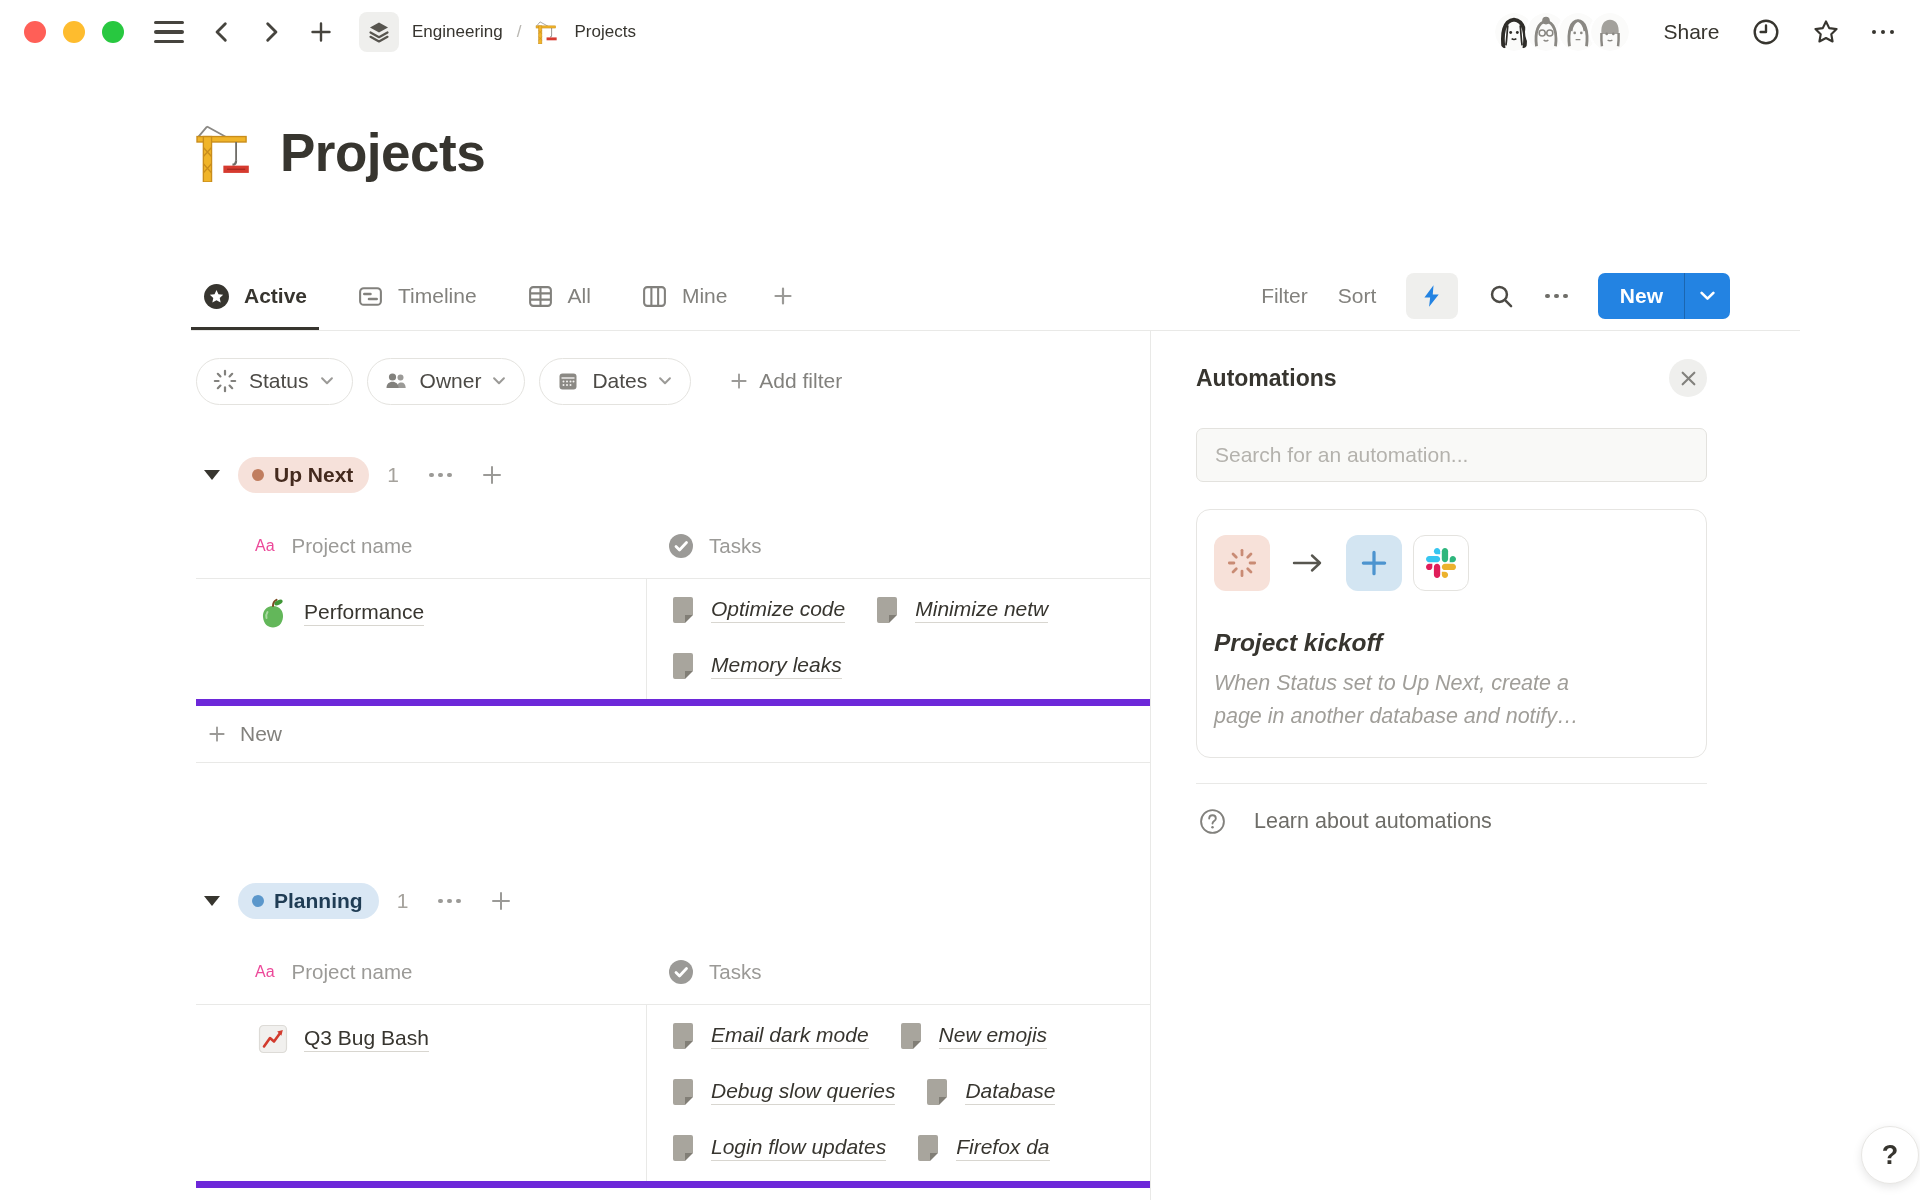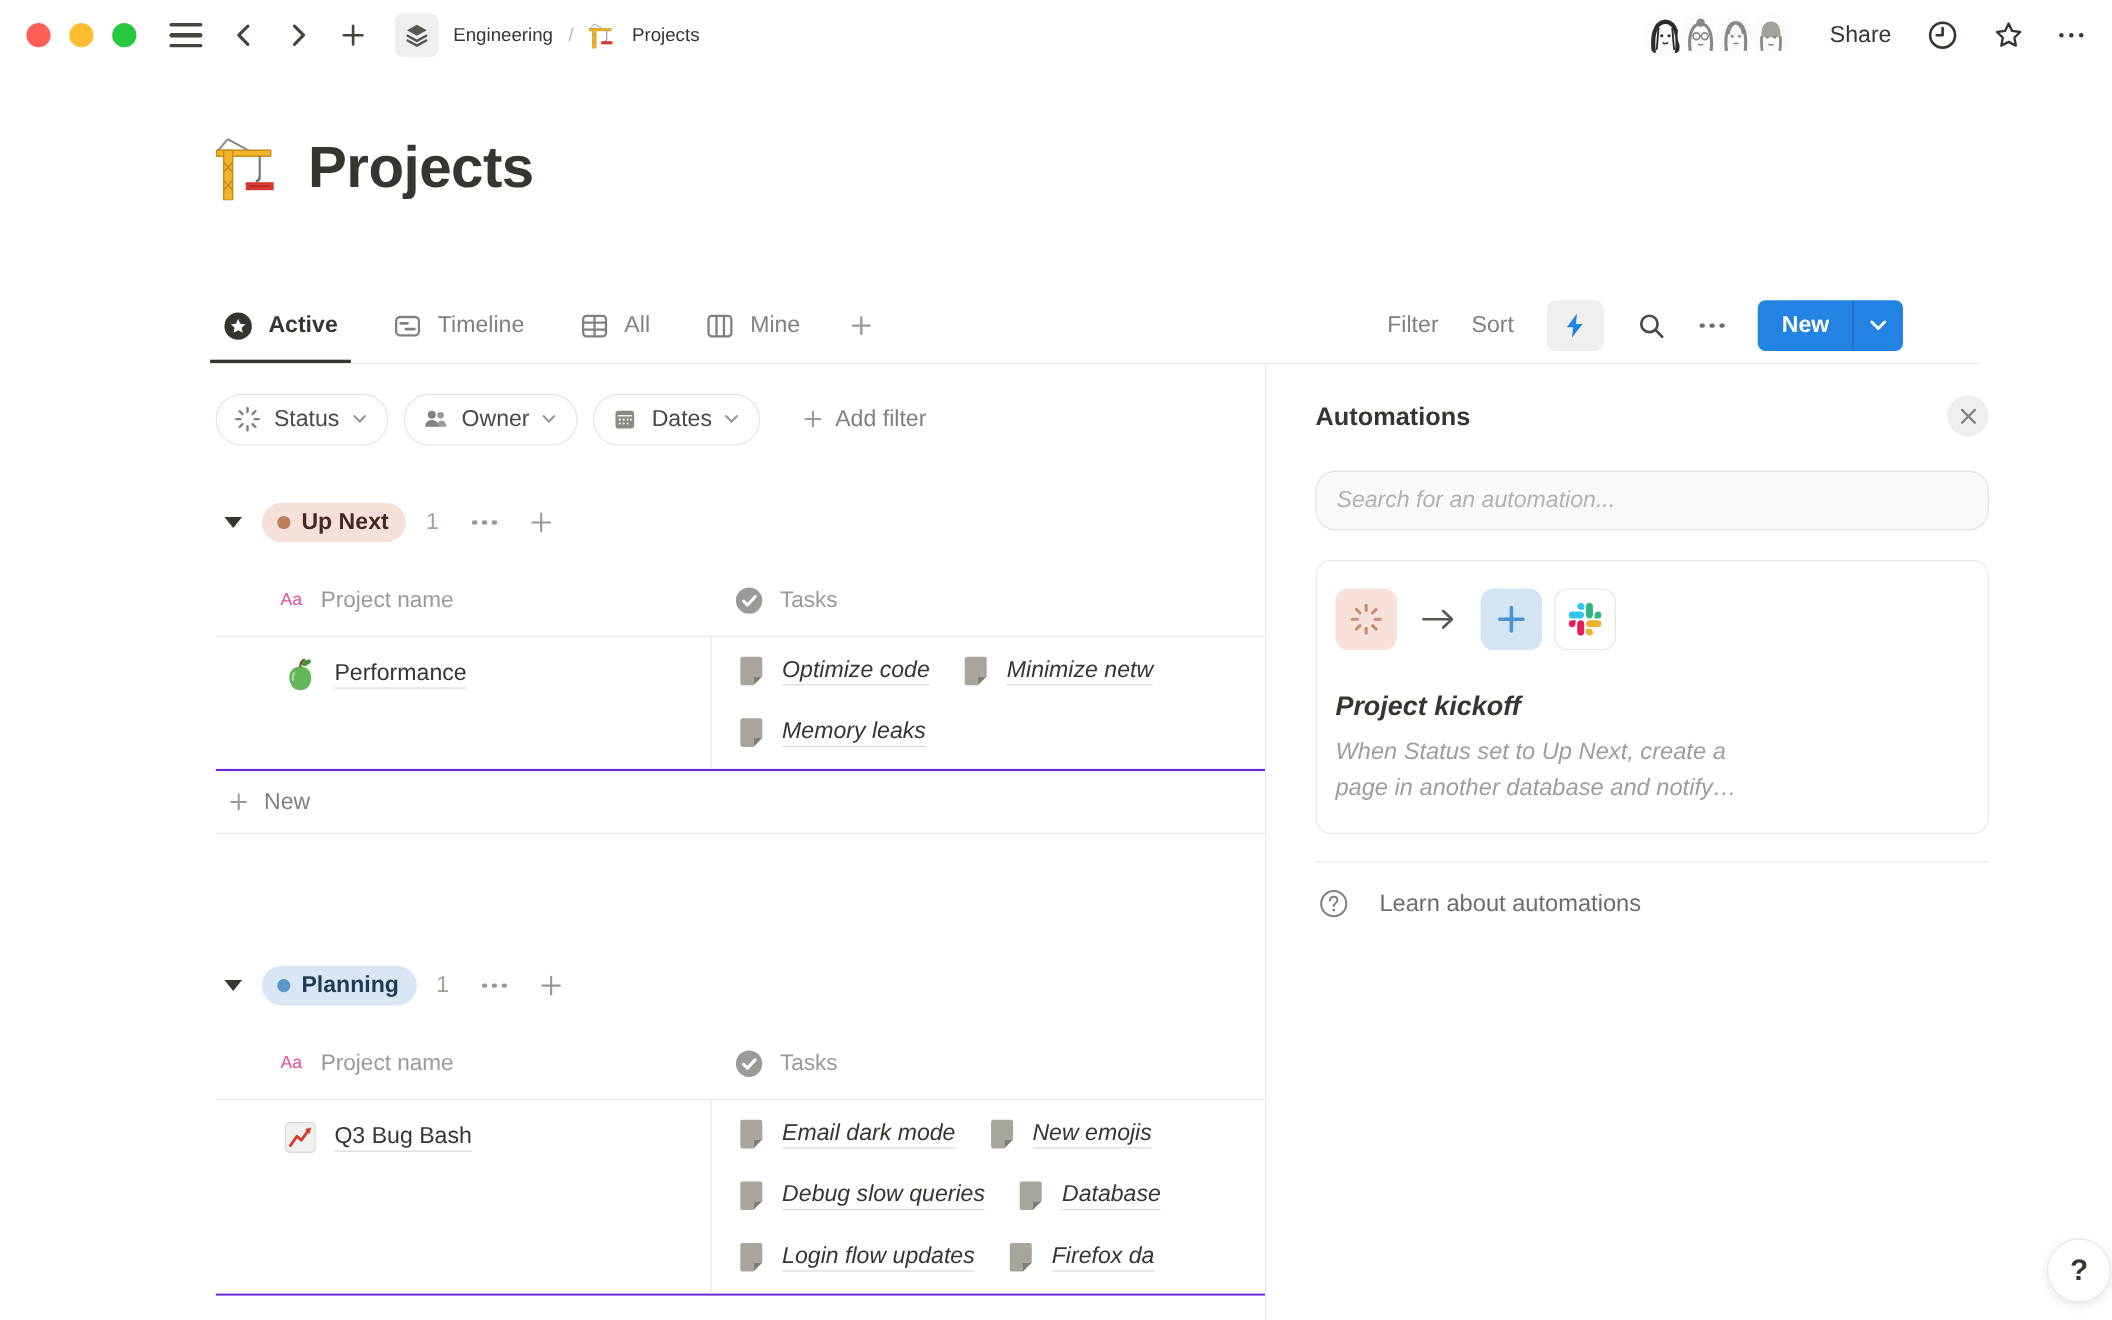--- a/index.html
+++ b/index.html
@@ -55,36 +55,36 @@
   .toggle-tri{width:0;height:0;border-left:8px solid transparent;border-right:8px solid transparent;border-top:10.5px solid #37352f;cursor:pointer;}
   .status-pill{display:flex;align-items:center;gap:10px;height:36px;border-radius:18px;padding:0 16px 0 14px;font-size:21px;font-weight:700;cursor:pointer;}
   .pill-dot{width:12px;height:12px;border-radius:50%;}
   .group-count{font-size:21px;color:#a5a29c;}
   .group-dots{margin-left:12px;cursor:pointer;}
   .group-plus{margin-left:10px;cursor:pointer;}
   .thead{height:64px;display:flex;align-items:center;border-bottom:1px solid #e9e9e7;color:#9b9a97;font-size:20.5px;margin-top:13px;}
   .th-name{width:450px;display:flex;align-items:center;gap:17px;padding-left:59px;box-sizing:border-box;cursor:pointer;}
   .aa{font-size:16px;color:#ec4899;}
   .th-tasks{display:flex;align-items:center;gap:15px;padding-left:22px;cursor:pointer;}
-  .trow{display:flex;border-bottom:2px solid #6d28d9;text-align:center;}
+  .trow{display:flex;border-bottom:7px solid #6d28d9;text-align:center;}
   .td-name{width:450px;box-sizing:border-box;padding:11px 0 0 62px;}
   .name-chip{display:flex;align-items:center;gap:16px;height:46px;cursor:pointer;}
   .td-tasks{flex:1;border-left:1px solid #e9e9e7;padding:8px 0 10px 22px;display:flex;flex-direction:column;gap:10px;min-width:0;}
   .task-line{display:flex;align-items:center;gap:28px;height:46px;white-space:nowrap;font-style:italic;}
   .task{display:flex;align-items:center;gap:14px;cursor:pointer;}
   .u{border-bottom:1.5px solid #d8d6d0;padding-bottom:1px;font-size:21px;color:#37352f;white-space:nowrap;}
   .new-row{height:56px;border-bottom:1px solid #e9e9e7;display:flex;align-items:center;gap:13px;padding-left:11px;color:#82817d;font-size:21px;cursor:pointer;}
   .group-header--second{margin-top:112px;}
   
   .panel{position:absolute;left:1150px;top:331px;right:0;bottom:0;background:#fff;border-left:1px solid #e9e9e7;}
-  .panel-inner{margin-left:45px;width:612px;}
+  .panel-inner{margin-left:45px;width:511px;}
   .panel-head{margin-top:27px;height:40px;display:flex;align-items:center;justify-content:space-between;}
   .panel-title{font-size:23px;font-weight:700;}
   .close-btn{width:38px;height:38px;border-radius:50%;background:#efefed;display:flex;align-items:center;justify-content:center;cursor:pointer;}
-  .search-input{margin-top:30px;width:100%;height:54px;border-radius:18px;border:1px solid #e3e2de;background:#f9f9f7;box-sizing:border-box;padding:0 18px;font-size:21px;color:#37352f;font-family:"Liberation Sans",sans-serif;outline:none;font-style:italic;}
+  .search-input{margin-top:30px;width:100%;height:54px;border-radius:7px;border:1px solid #e3e2de;background:#f9f9f7;box-sizing:border-box;padding:0 18px;font-size:21px;color:#37352f;font-family:"Liberation Sans",sans-serif;outline:none;}
   .search-input::placeholder{color:#b4b2ad;}
   .auto-card{margin-top:27px;border:1px solid #e6e5e2;border-radius:14px;padding:25px 17px 24px 17px;box-sizing:border-box;cursor:pointer;font-style:italic;}
   .card-icons{display:flex;align-items:center;}
   .tile{width:56px;height:56px;border-radius:12px;display:flex;align-items:center;justify-content:center;}
   .tile--status{background:#f7e1d9;}
   .tile--plus{background:#d3e5f2;}
   .tile--slack{background:#fff;border:1px solid #e4e3df;box-sizing:border-box;margin-left:11px;}
   .card-arrow{margin:0 21px;}
   .card-title{margin-top:38px;font-size:24.5px;font-weight:700;color:#37352f;}
   .card-desc{margin-top:10px;font-size:21.5px;line-height:33px;color:#a09e99;}

